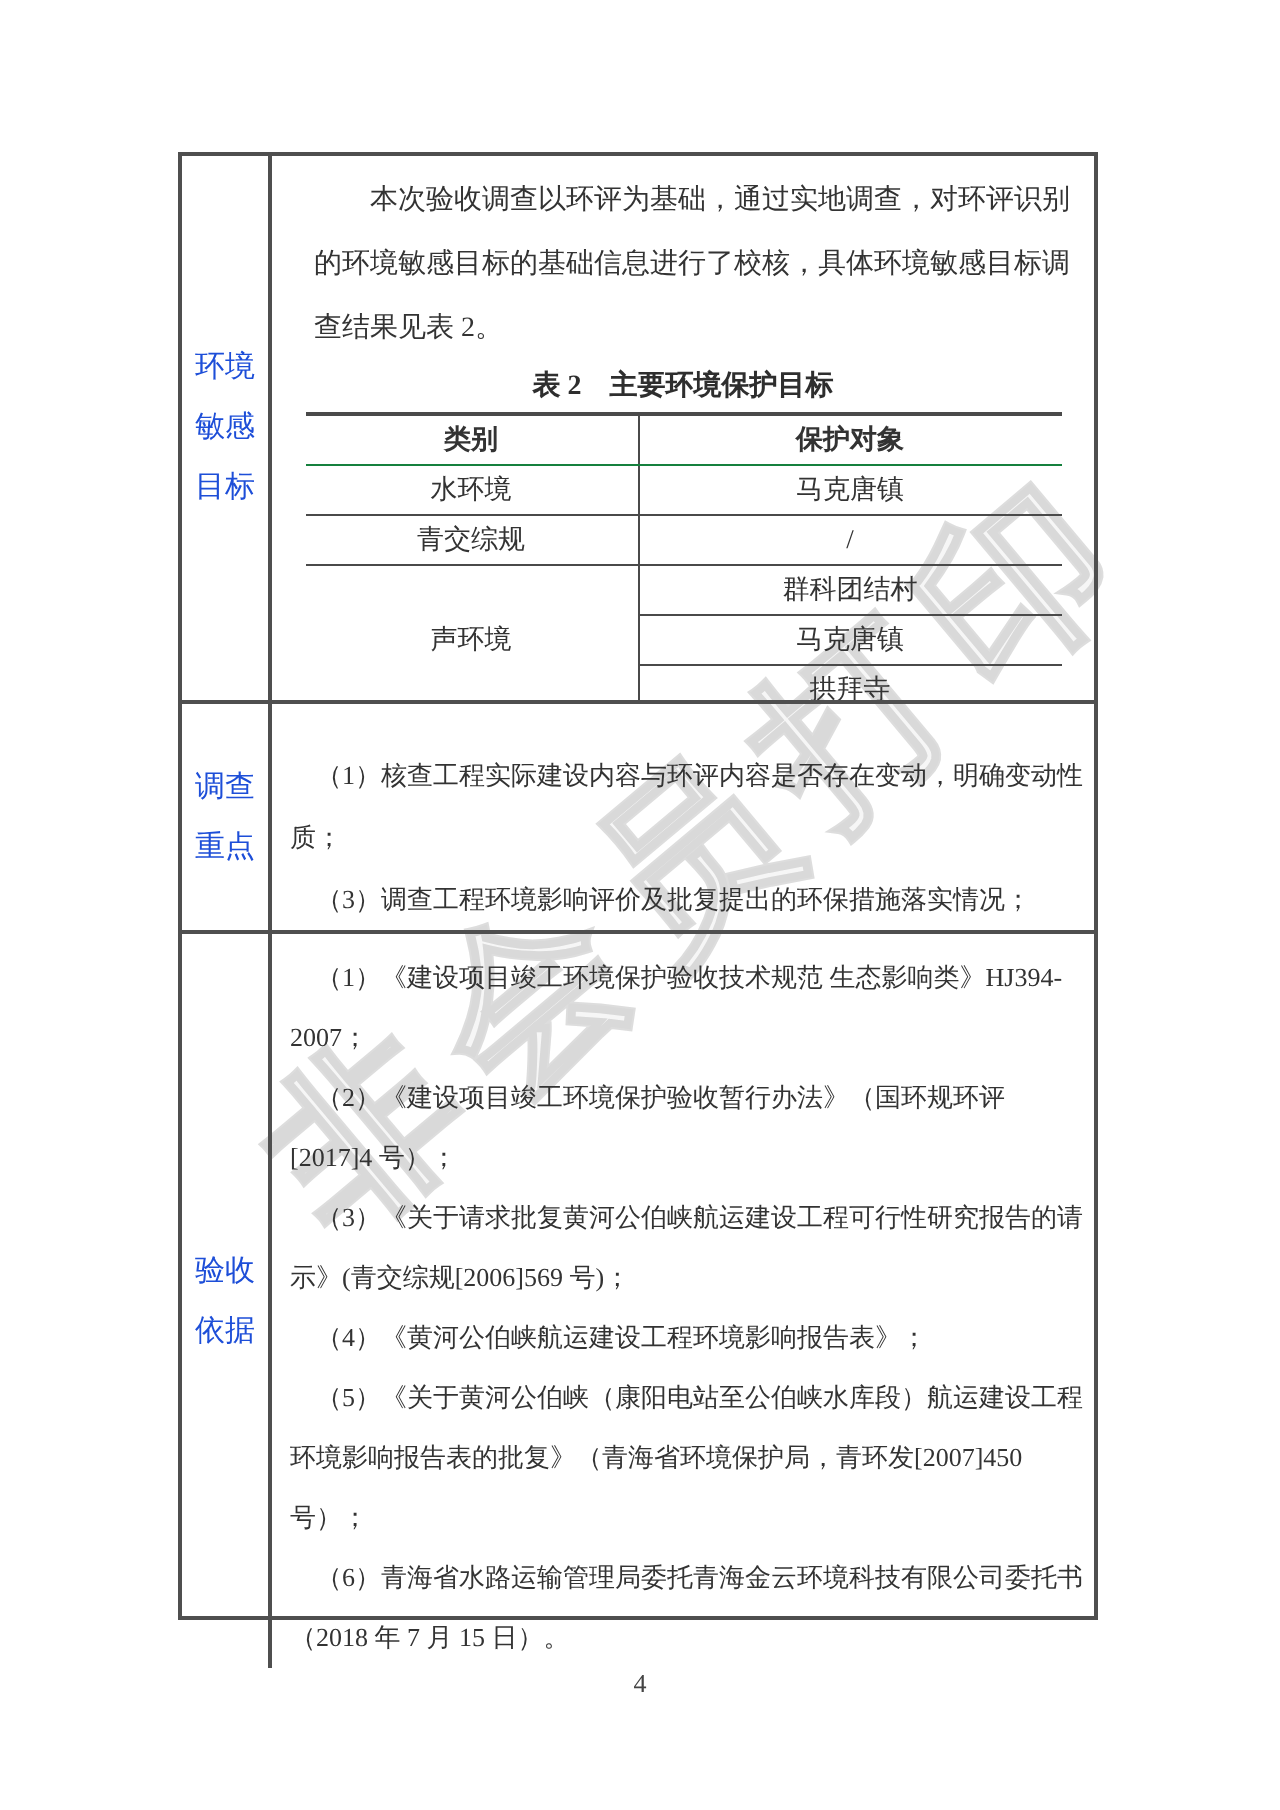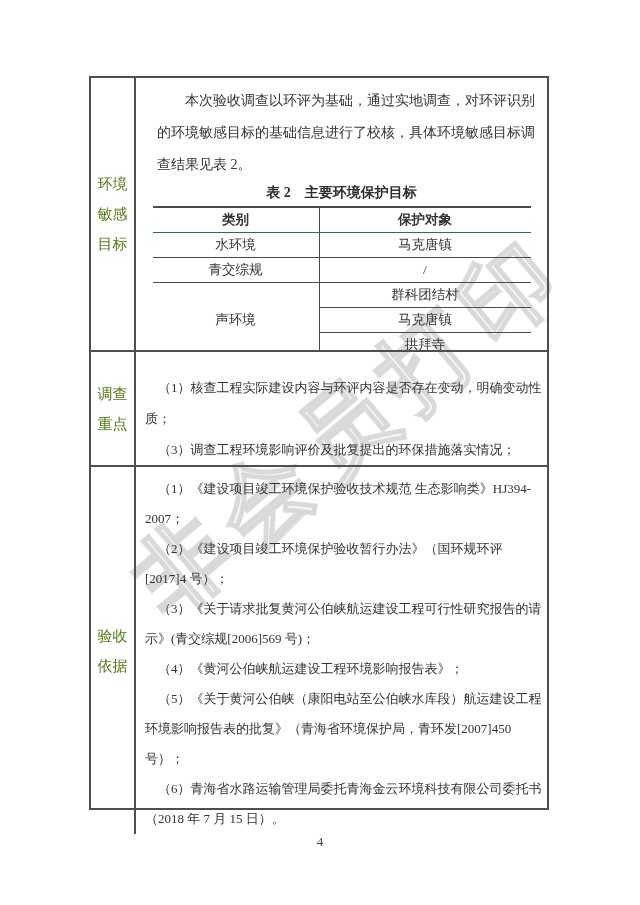--- a/index.html
+++ b/index.html
@@ -42,21 +42,21 @@
   .trow:last-child{border-bottom:none;flex:1;}
   .trow-1{height:274px;}
   .trow-2{height:143px;}
   .label-cell{
     width:45px;min-width:45px;
     border-right:2px solid #4f4f4f;
     box-sizing:border-box;
     display:flex;flex-direction:column;
     justify-content:center;align-items:center;
     font-size:15px;line-height:30px;
-    color:#4d7c0f;
+    color:#1d4ed8;
   }
   .content-cell{flex:1;box-sizing:border-box;overflow:hidden;}
   
   .intro{
     margin:7px 7px 0 21px;
     text-indent:2em;
     font-size:14px;line-height:32px;
     color:#333;
   }
   .tbl-caption{

